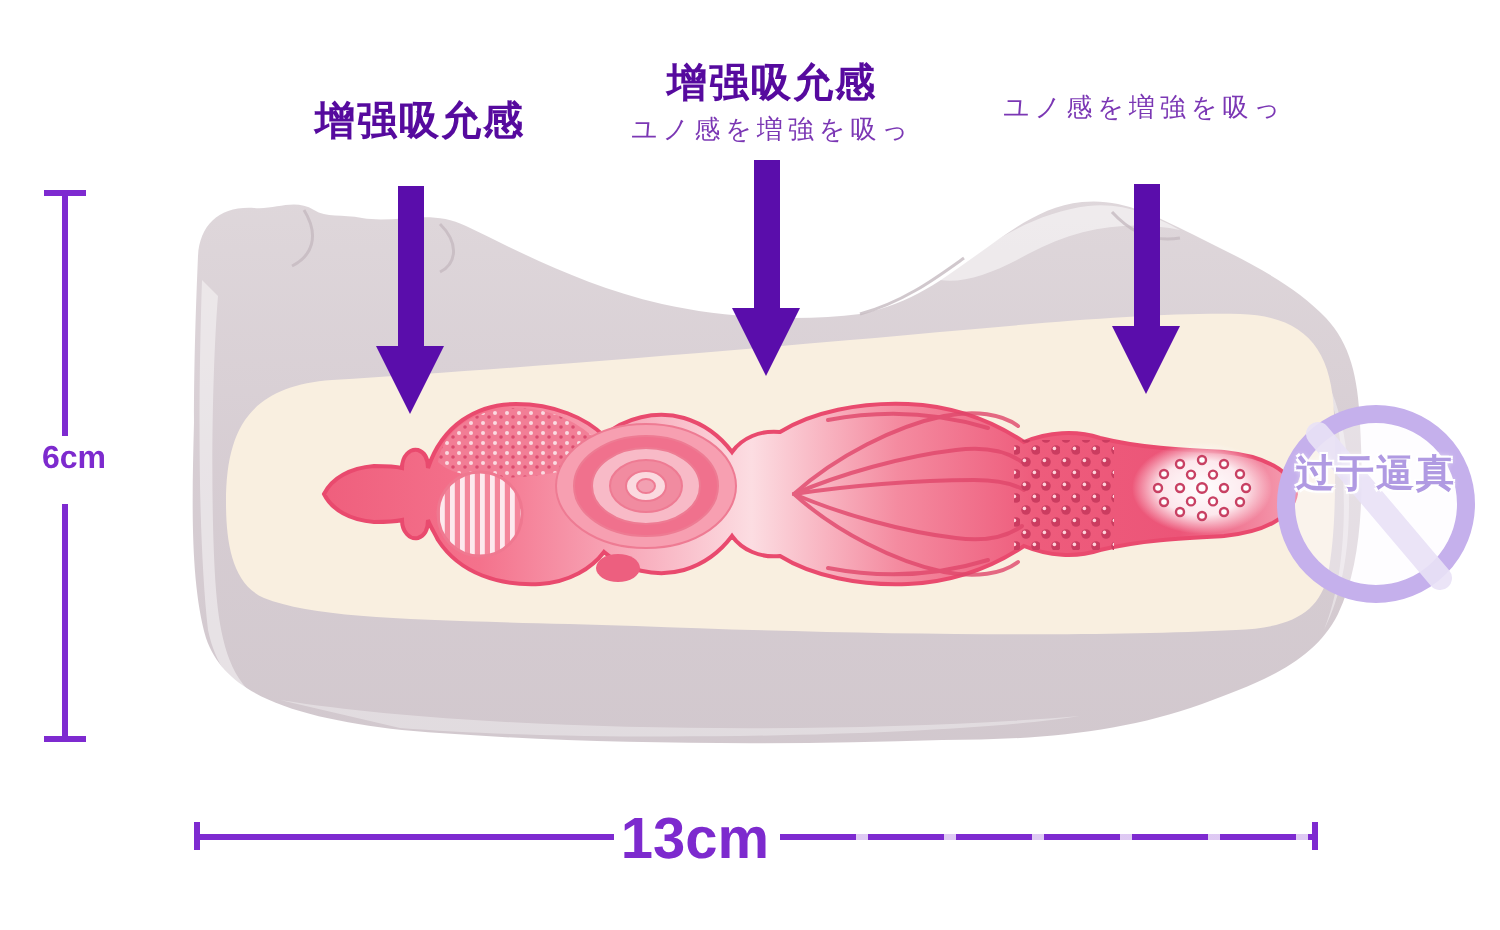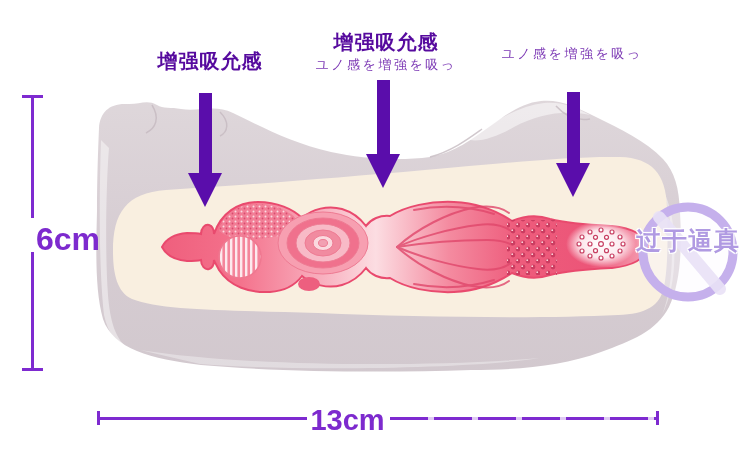--- a/index.html
+++ b/index.html
@@ -21,32 +21,32 @@
   .arrow .head{width:0;height:0;border-left:17px solid transparent;border-right:17px solid transparent;
                border-top:34px solid #5a0dab;}
   #arrow-1{left:188px;top:93px;}  #arrow-1 .shaft{height:80px;}
   #arrow-2{left:366px;top:80px;}  #arrow-2 .shaft{height:74px;}
   #arrow-3{left:556px;top:92px;}  #arrow-3 .shaft{height:71px;}
   
   .dim{position:absolute;background:#7e2ad0;}
   .dim-text{position:absolute;color:#7d2ace;font-weight:bold;text-align:center;}
   #vcap-top{left:22px;top:95px;width:21px;height:3px;}
   #vseg-1{left:31px;top:95px;width:3px;height:123px;}
-  #vtext{left:8px;top:221px;width:58px;font-size:32px;margin-left:28px;}
+  #vtext{left:8px;top:221px;width:58px;font-size:16px;}
   #vseg-2{left:31px;top:252px;width:3px;height:116px;}
   #vcap-bottom{left:22px;top:368px;width:21px;height:3px;}
   #hcap-left{left:97px;top:411px;width:3px;height:14px;}
   #hseg-1{left:97px;top:417px;width:210px;height:3px;}
   #htext{left:305px;top:404px;width:85px;font-size:29px;font-weight:bold;}
   #hseg-2{left:390px;top:417px;width:269px;height:3px;
           background:repeating-linear-gradient(90deg,#7e2ad0 0 38px,rgba(126,42,208,.25) 38px 44px);}
   #hcap-right{left:656px;top:411px;width:3px;height:14px;}
   
   .badge{position:absolute;left:636px;top:200px;width:104px;height:104px;}
-  .badge .bline{position:absolute;width:100%;text-align:center;font-size:25px;font-weight:bold;
+  .badge .bline{position:absolute;width:100%;text-align:center;font-size:19px;font-weight:bold;
     color:#b09ae2;letter-spacing:1px;
     text-shadow:-1px -1px 0 #fff,1px -1px 0 #fff,-1px 1px 0 #fff,1px 1px 0 #fff,0 0 3px #fff;}
   .badge .bline1{top:24px;}
   .badge .bline2{top:54px;}
 </style>
 </head>
 <body>
 
 <div class="stage">
 

